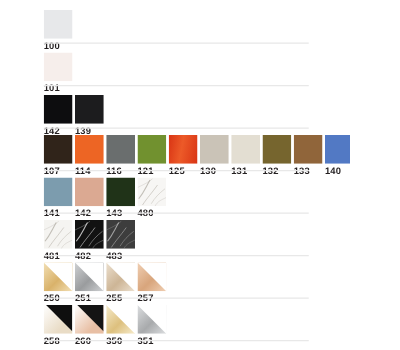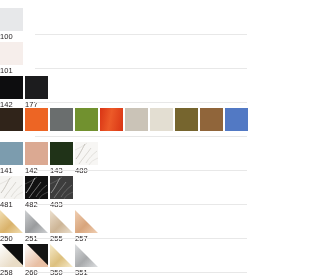--- a/index.html
+++ b/index.html
@@ -14,21 +14,23 @@
     overflow: hidden;
   }
   #palette-page {
     position: relative;
     width: 280px;
     height: 280px;
     background: #ffffff;
   }
   .swatch-row {
     position: relative;
+    padding-left: 35px;
     box-sizing: border-box;
+    font-weight: bold;
   }
   .row-swatches {
     display: flex;
     gap: 2px;
     align-items: flex-end;
   }
   .row-labels {
     display: flex;
     gap: 2px;
     align-items: flex-start;
@@ -108,21 +110,21 @@
         <div class="row-swatches">
           <div class="swatch" title="black-gloss">
             <div class="tri-overlay" style="background:#0d0d0f;"></div>
           </div>
           <div class="swatch" title="black-matt">
             <div class="tri-overlay" style="background:#1c1c1e;"></div>
           </div>
         </div>
         <div class="row-labels">
           <div class="label">142</div>
-          <div class="label">177</div>
+          <div class="label">139</div>
         </div>
       </div>
       <div class="row-sep" style="top: 102px; background: rgb(232, 232, 232);"></div>
       <div class="swatch-row" style="position: absolute; left: 0px; top: 108px; width: 280px;">
         <div class="row-swatches">
           <div class="swatch" title="dark-brown">
             <div class="tri-overlay" style="background:#30241a;"></div>
           </div>
           <div class="swatch" title="orange">
             <div class="tri-overlay" style="background:#ed6524;"></div>
@@ -144,20 +146,32 @@
           </div>
           <div class="swatch" title="dark-olive">
             <div class="tri-overlay" style="background:#76652e;"></div>
           </div>
           <div class="swatch" title="medium-brown">
             <div class="tri-overlay" style="background:#90653a;"></div>
           </div>
           <div class="swatch" title="blue">
             <div class="tri-overlay" style="background:#5279c4;"></div>
           </div>
+        </div>
+        <div class="row-labels">
+          <div class="label">107</div>
+          <div class="label">114</div>
+          <div class="label">116</div>
+          <div class="label">121</div>
+          <div class="label">125</div>
+          <div class="label">130</div>
+          <div class="label">131</div>
+          <div class="label">132</div>
+          <div class="label">133</div>
+          <div class="label">140</div>
         </div>
       </div>
       <div class="row-sep" style="top: 136px; background: rgb(232, 232, 232);"></div>
       <div class="swatch-row" style="position: absolute; left: 0px; top: 142px; width: 280px;">
         <div class="row-swatches">
           <div class="swatch" title="blue-grey">
             <div class="tri-overlay" style="background:#7c9cae;"></div>
           </div>
           <div class="swatch" title="salmon">
             <div class="tri-overlay" style="background:#dba992;"></div>

